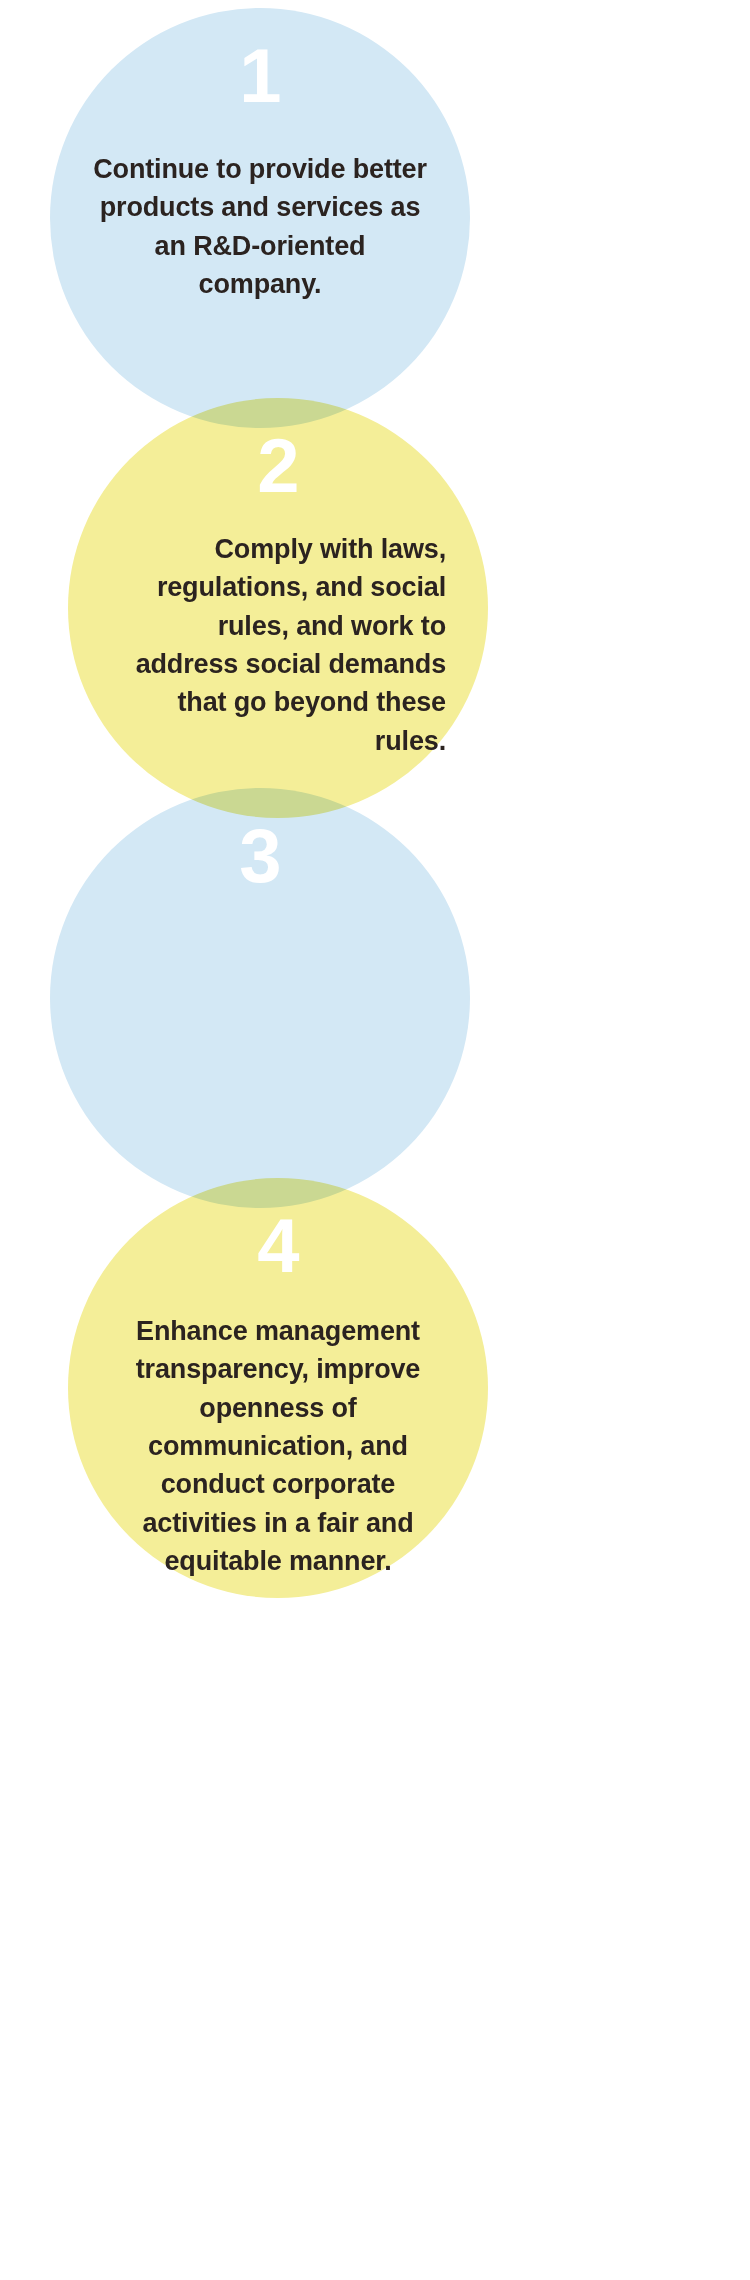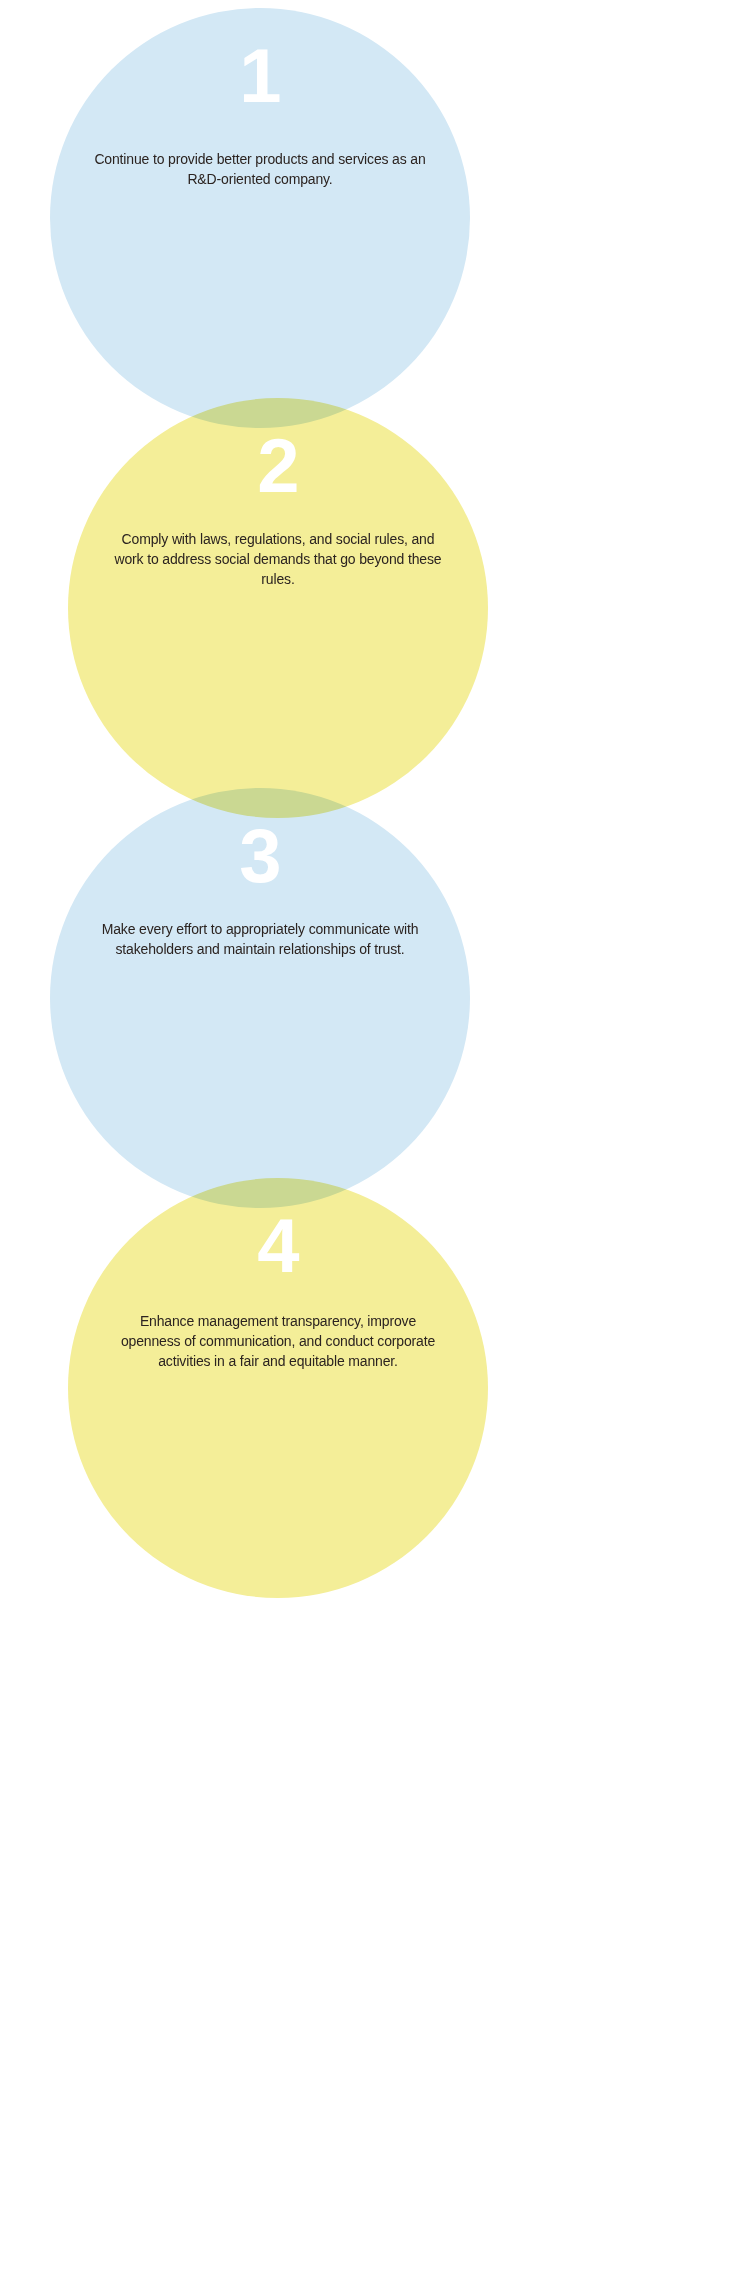--- a/index.html
+++ b/index.html
@@ -71,32 +71,32 @@
     font-size: 76px;
     font-weight: 700;
     line-height: 1;
     letter-spacing: -1px;
     margin-top: 30px;
     height: 84px;
   }
 
   .item-text {
     color: #2b2320;
-    font-size: 14px;
-    font-weight: 400;
+    font-size: 27px;
+    font-weight: 700;
     line-height: 1.42;
     letter-spacing: -0.15px;
     padding: 0 42px;
     box-sizing: border-box;
     margin-top: 14px;
   }
 
   
   .item-1 .item-text { margin-top: 28px; }
-  .item-2 .item-text { margin-top: 18px; }
+  .item-2 .item-text { margin-top: 18px; text-align: right; }
   .item-3 .item-text { margin-top: 18px; }
   .item-4 .item-text { margin-top: 20px; }
 </style>
 </head>
 <body style="background: rgb(255, 255, 255);">
 
 <div id="infographic">
 
   <div class="circle-stack">
     <div class="circle circle-1" style="background: rgb(211, 232, 245);"></div>
@@ -112,21 +112,20 @@
       <div class="item-text">Continue to provide better products and services as an R&amp;D-oriented company.</div>
     </div>
 
     <div class="item item-2">
       <div class="item-number">2</div>
       <div class="item-text">Comply with laws, regulations, and social rules, and work to address social demands that go beyond these rules.</div>
     </div>
 
     <div class="item item-3">
       <div class="item-number">3</div>
-      <div class="item-text">Make every effort to appropriately communicate with stakeholders and maintain relationships of trust.</div>
     </div>
 
     <div class="item item-4">
       <div class="item-number">4</div>
       <div class="item-text">Enhance management transparency, improve openness of communication, and conduct corporate activities in a fair and equitable manner.</div>
     </div>
 
   </div>
 </div>
 

